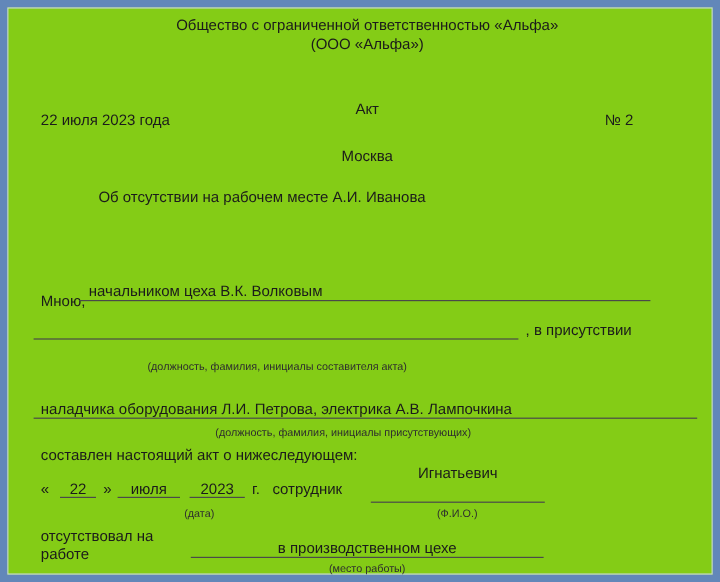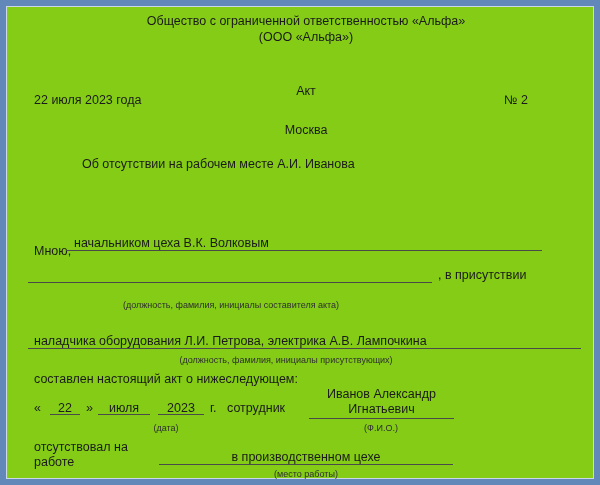--- a/index.html
+++ b/index.html
@@ -75,21 +75,20 @@
 
   <div class="t" style="top:395px; left:28px;">«</div>
   <div class="blank fill-center" style="top:395px; left:44px; width:30px; height:14px;">22</div>
   <div class="t" style="top:395px; left:80px;">»</div>
   <div class="blank fill-center" style="top:395px; left:92px; width:52px; height:14px;">июля</div>
   <div class="blank fill-center" style="top:395px; left:152px; width:46px; height:14px;">2023</div>
   <div class="t" style="top:395px; left:204px;">г.</div>
   <div class="t" style="top:395px; left:221px;">сотрудник</div>
 
   <div class="blank fill-center" style="top:381px; left:303px; width:145px; height:32px; white-space:normal;">
-    <div>Иванов Александр</div>
     <div>Игнатьевич</div>
   </div>
 
   <div class="cap" style="top:417px; left:110px; width:100px;">(дата)</div>
   <div class="cap" style="top:417px; left:325px; width:100px;">(Ф.И.О.)</div>
 
   <div class="t" style="top:434px; left:28px;">отсутствовал на</div>
   <div class="t" style="top:449px; left:28px;">работе</div>
 
   <div class="blank fill-center" style="top:444px; left:153px; width:294px; height:15px;">в производственном цехе</div>

